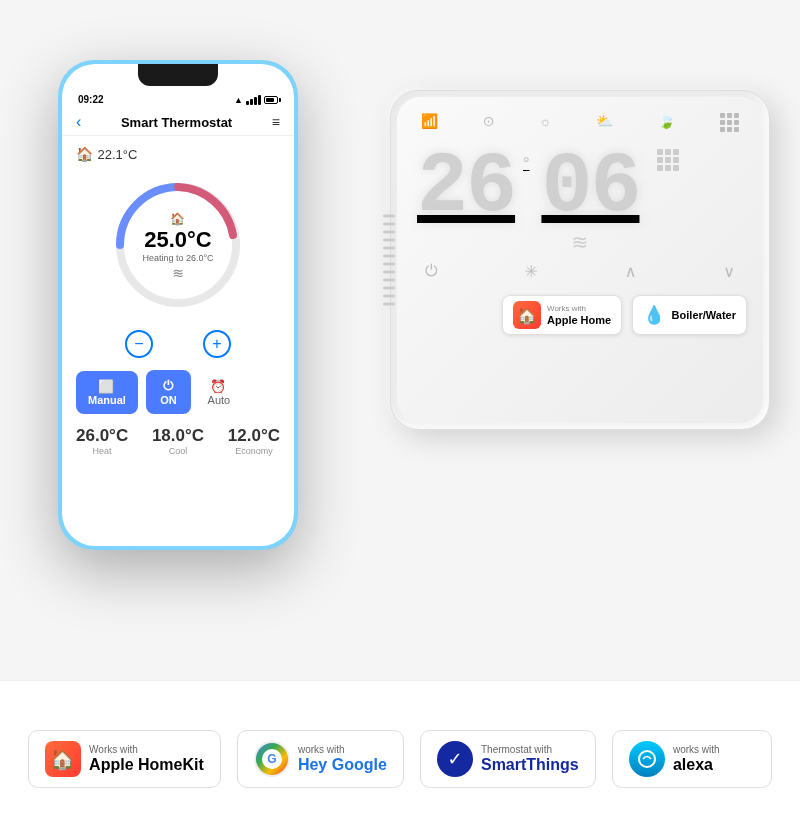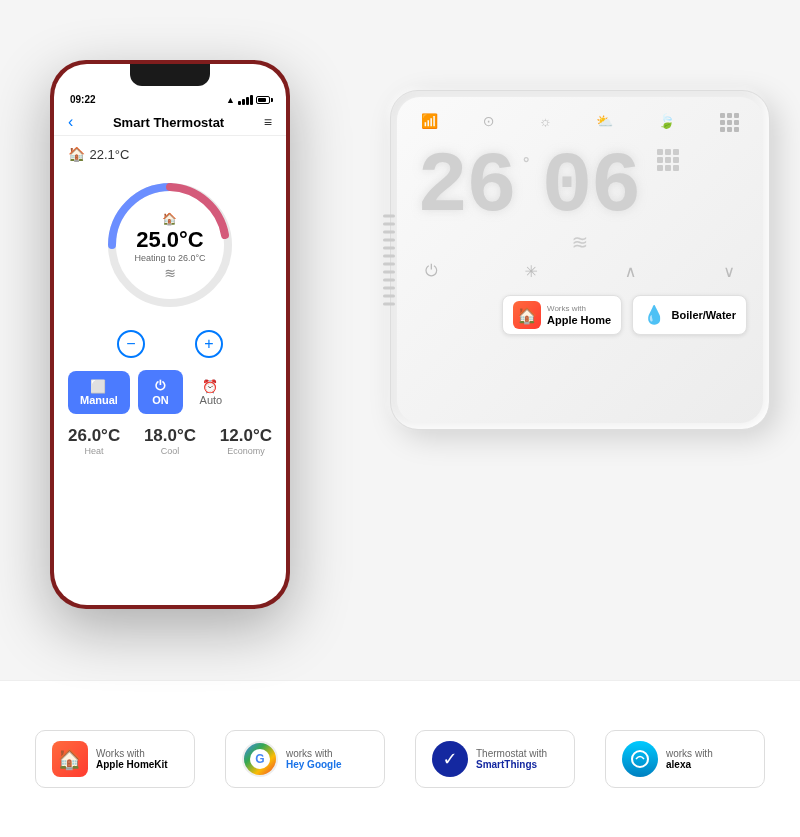--- a/index.html
+++ b/index.html
@@ -19,25 +19,25 @@
       background: #f5f5f5;
       position: relative;
       display: flex;
       align-items: center;
       justify-content: center;
     }
 
     
     .phone {
       width: 240px;
-      height: 549px;
-      background: #7f1d1d;
+      height: 490px;
+      background: #7dd3fc;
       border-radius: 36px;
       position: absolute;
-      left: 50px;
+      left: 58px;
       top: 60px;
       box-shadow: 0 20px 60px rgba(0,0,0,0.3);
       z-index: 10;
     }
 
     .phone-inner {
       position: absolute;
       top: 4px; left: 4px; right: 4px; bottom: 4px;
       background: #fff;
       border-radius: 33px;
@@ -333,20 +333,21 @@
       font-size: 16px;
       color: #aaa;
     }
 
     
     .thermostat-display {
       padding: 5px 20px 0;
       display: flex;
       align-items: flex-start;
       gap: 8px;
+      text-decoration: underline;
     }
 
     
     .small-indicators {
       display: flex;
       flex-direction: column;
       gap: 4px;
       margin-top: 4px;
     }
 
@@ -413,21 +414,21 @@
       min-width: 160px;
       background: #fff;
     }
 
     .compat-text-top {
       font-size: 10px;
       color: #666;
     }
 
     .compat-text-bottom {
-      font-size: 10px;
+      font-size: 16px;
       font-weight: 700;
       color: #000;
       line-height: 1.2;
     }
 
     .compat-text-blue {
       color: #1a73e8;
     }
 
     

